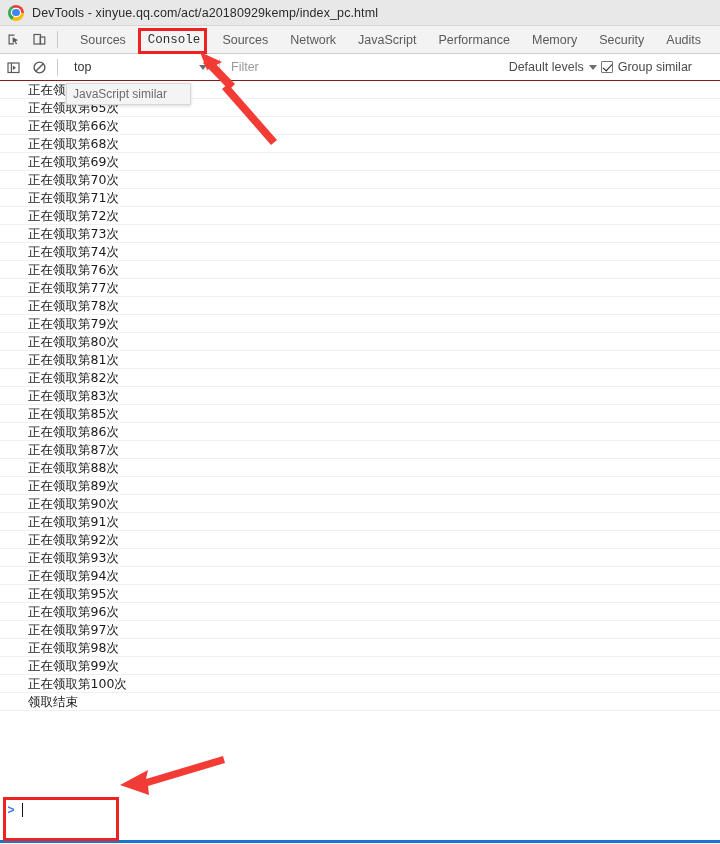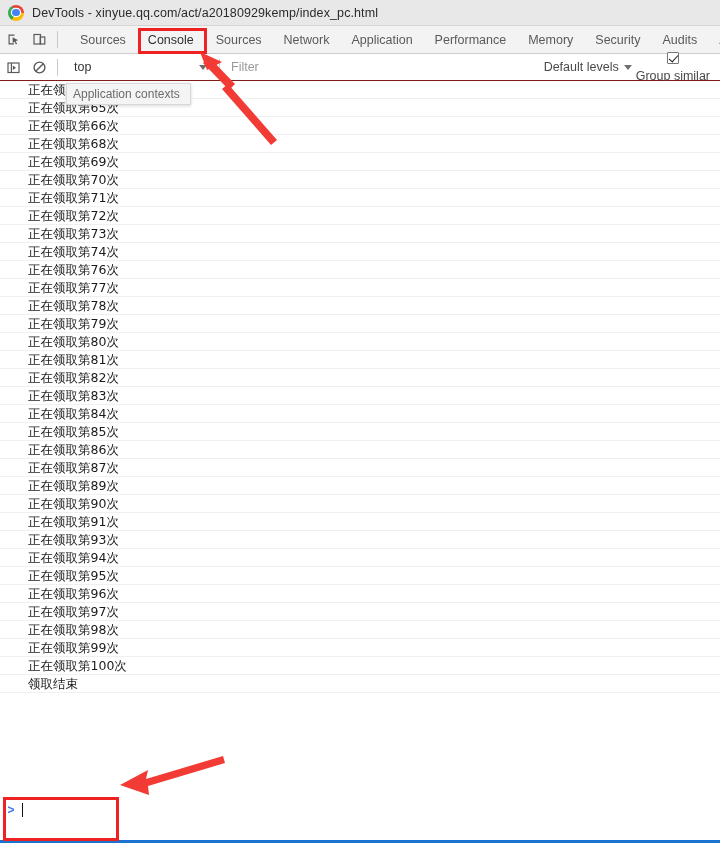--- a/index.html
+++ b/index.html
@@ -79,21 +79,21 @@
     overflow: hidden;
   }
   .tab {
     font-size: 12.5px;
     color: #5a5a5a;
     padding: 0 11px;
     line-height: 28px;
     white-space: nowrap;
     cursor: default;
   }
-  .tab.selected { color: #303030; }
+  .tab.selected { color: #303030; font-family: Liberation Mono, monospace; }
   .tab.clipped { padding-right: 0; }
 
   
   .console-toolbar {
     position: absolute; top: 54px; left: 0;
     width: 720px; height: 27px;
     background: #ffffff;
     border-bottom: 1px solid #7f1d1d;
     display: flex; align-items: center;
   }
@@ -128,24 +128,23 @@
   .levels {
     display: flex; align-items: center; gap: 5px;
     font-size: 12.5px; color: #4a4a4a;
     padding-right: 4px;
     cursor: default;
     white-space: nowrap;
   }
   .grp {
     display: flex; align-items: center; gap: 5px;
     font-size: 12.5px; color: #4a4a4a;
-    padding-right: 10px;
+    padding-right: 28px;
     cursor: default;
     white-space: nowrap;
-    flex-direction: column;
   }
   .checkbox {
     width: 12px; height: 12px;
     border: 1px solid #767676;
     background: #fff;
     border-radius: 1px;
     position: relative;
     flex: 0 0 12px;
   }
   .checkbox.checked::after {
@@ -265,21 +264,21 @@
         <rect x="2" y="2.5" width="6.5" height="9.5" fill="none" stroke="#5a5a5a" stroke-width="1.2"></rect>
         <rect x="8.2" y="5" width="4.6" height="7" fill="none" stroke="#5a5a5a" stroke-width="1.2"></rect>
       </svg>
     </div>
     <div class="vsep"></div>
     <div class="tabs">
       <div class="tab">Sources</div>
       <div class="tab selected">Console</div>
       <div class="tab">Sources</div>
       <div class="tab">Network</div>
-      <div class="tab">Application</div>
+      <div class="tab">JavaScript</div>
       <div class="tab">Performance</div>
       <div class="tab">Memory</div>
       <div class="tab">Security</div>
       <div class="tab">Audits</div>
       <div class="tab clipped">A</div>
     </div>
   </div>
 
   <div class="console-toolbar">
     <div class="tool-icon">
@@ -324,39 +323,40 @@
       <div class="msg">正在领取第73次</div>
       <div class="msg">正在领取第74次</div>
       <div class="msg">正在领取第76次</div>
       <div class="msg">正在领取第77次</div>
       <div class="msg">正在领取第78次</div>
       <div class="msg">正在领取第79次</div>
       <div class="msg">正在领取第80次</div>
       <div class="msg">正在领取第81次</div>
       <div class="msg">正在领取第82次</div>
       <div class="msg">正在领取第83次</div>
-      <div class="msg">正在领取第84次</div>
       <div class="msg">正在领取第85次</div>
       <div class="msg">正在领取第86次</div>
       <div class="msg">正在领取第87次</div>
+      <div class="msg">正在领取第88次</div>
       <div class="msg">正在领取第89次</div>
       <div class="msg">正在领取第90次</div>
       <div class="msg">正在领取第91次</div>
+      <div class="msg">正在领取第92次</div>
       <div class="msg">正在领取第93次</div>
       <div class="msg">正在领取第94次</div>
       <div class="msg">正在领取第95次</div>
       <div class="msg">正在领取第96次</div>
       <div class="msg">正在领取第97次</div>
       <div class="msg">正在领取第98次</div>
       <div class="msg">正在领取第99次</div>
       <div class="msg">正在领取第100次</div>
       <div class="msg">领取结束</div>
     </div>
 
-  <div class="tooltip">Application contexts</div>
+  <div class="tooltip">JavaScript similar</div>
 
   <div class="prompt-row">
     <div class="prompt-arrow">&gt;</div>
     <div class="prompt-caret"></div>
   </div>
 
   <div class="bottom-rule"></div>
 
   <div class="anno-box" id="anno-console-box"></div>
   <div class="anno-box" id="anno-prompt-box"></div>

